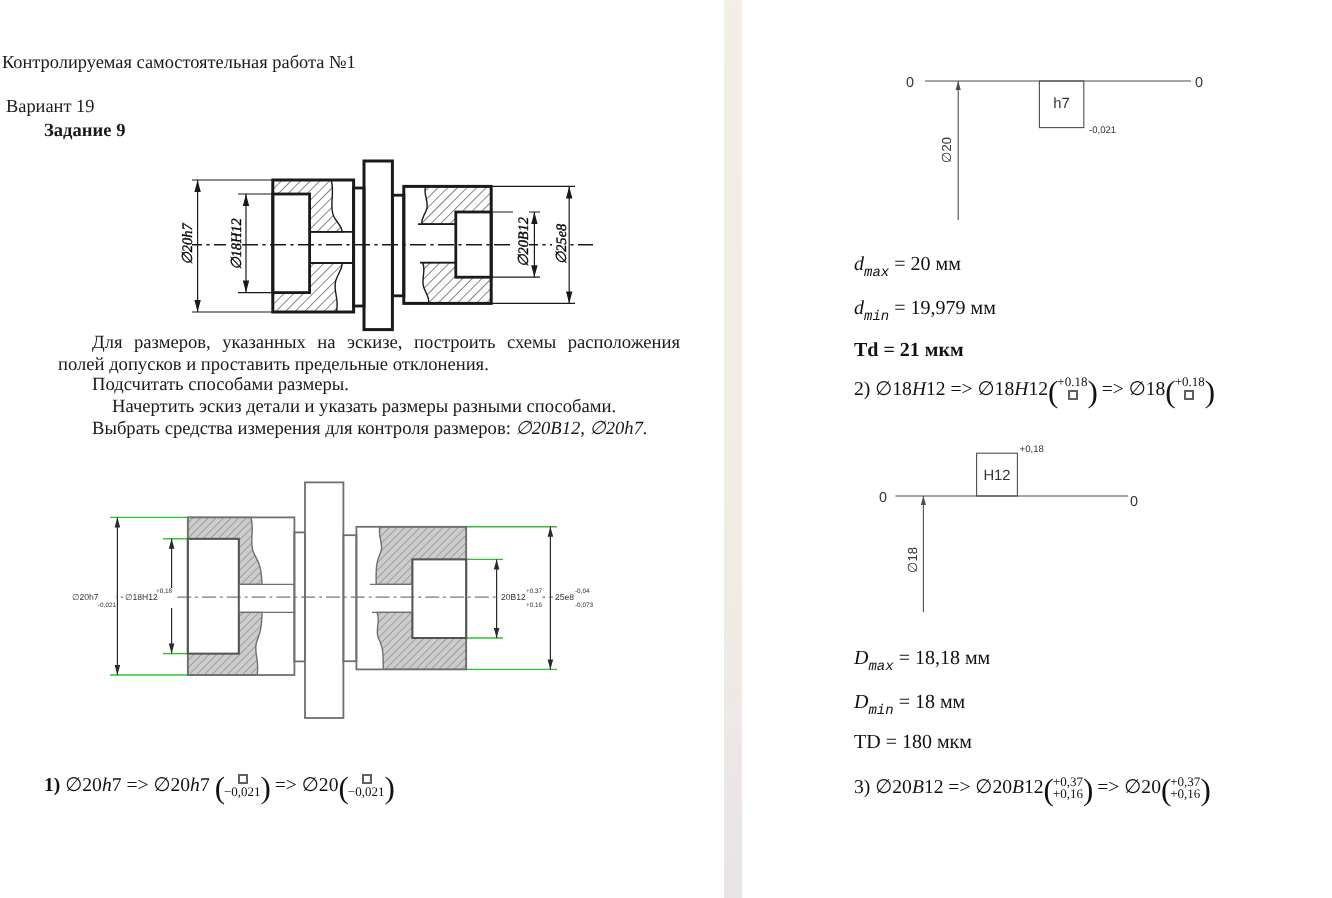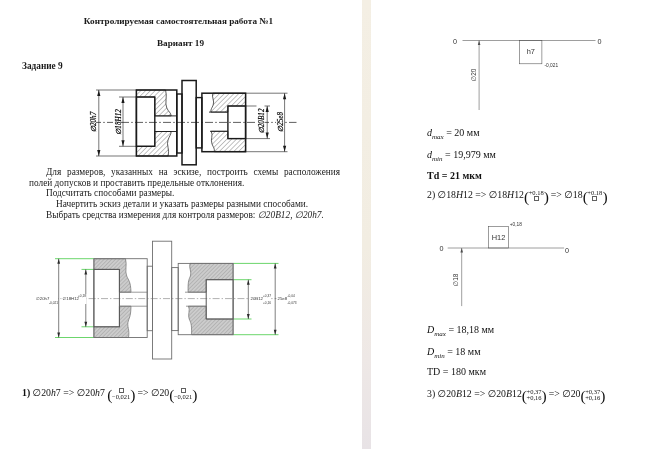--- a/index.html
+++ b/index.html
@@ -1,24 +1,24 @@
 <!DOCTYPE html>
 <html><head>
 <meta charset="utf-8">
 <style>
   html,body{margin:0;padding:0;}
   body{width:666px;height:449px;background:#fff;position:relative;overflow:hidden;
        font-family:"Liberation Serif",serif;}
   .abs{position:absolute;}
   #gap{left:362px;top:0;width:9px;height:449px;
        background:linear-gradient(180deg,#f4efe4 0%,#f2ede2 55%,#eee8e6 80%,#e8e3e6 100%);}
-  .ttl{font-weight:bold;font-size:9.2px;width:355px;text-align:center;color:#1a1a1a;}
+  .ttl{font-weight:normal;font-size:9.2px;width:355px;text-align:left;color:#1a1a1a;margin-top:10px;}
   .doc{font-size:9.3px;color:#1a1a1a;}
   .fm{font-size:10px;color:#111;white-space:nowrap;}
-  .fm sub,.fm sup{font-size:7px;}
+  .fm sub,.fm sup{font-size:7px;font-family:Liberation Mono, monospace;}
   .stk{display:inline-block;vertical-align:-2.8px;text-align:center;font-size:6.5px;line-height:6px;}
   .stk > span{display:block;}
   .bp{font-size:15.5px;font-weight:normal;vertical-align:-3.6px;letter-spacing:-0.5px;}
   .bx{display:inline-block;width:2.9px;height:2.9px;border:0.5px solid #606060;vertical-align:0.2px;}
 </style>
 </head>
 <body>
 <div id="gap" class="abs"></div>
 
 <div class="abs ttl" style="left:1px;top:16px;">Контролируемая самостоятельная работа №1</div>

